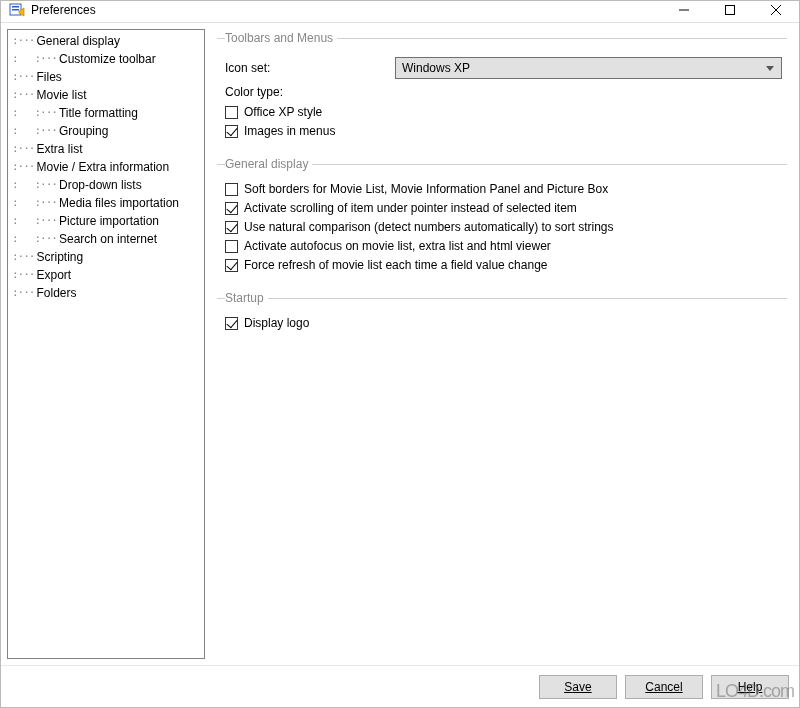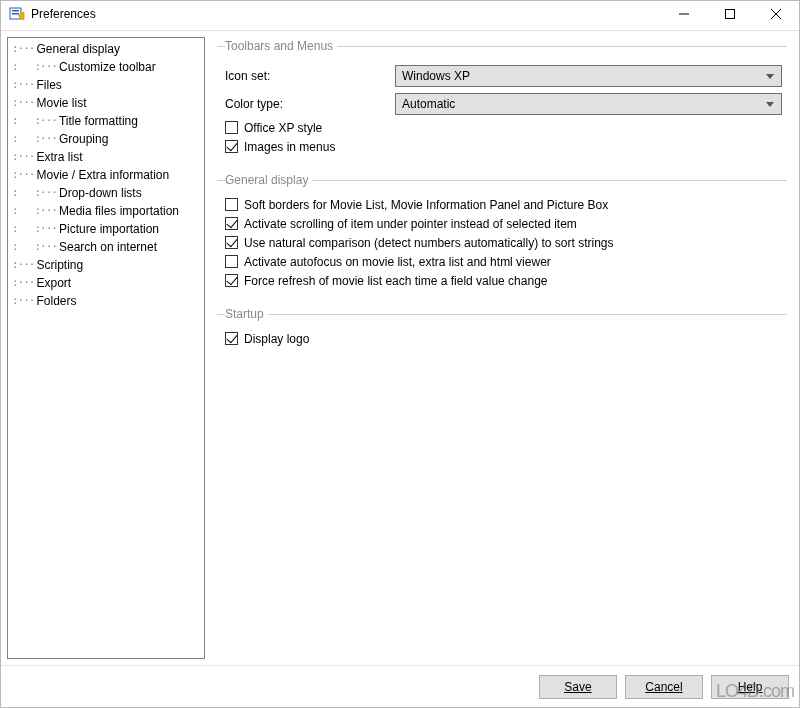--- a/index.html
+++ b/index.html
@@ -13,21 +13,21 @@
     }
     .window {
       width: 800px;
       height: 708px;
       border: 1px solid #bbb;
       background: #fff;
       display: flex;
       flex-direction: column;
     }
     .titlebar {
-      height: 30px;
+      height: 22px;
       display: flex;
       align-items: center;
       padding: 0 0 4px 8px;
       border-bottom: 1px solid #e0e0e0;
       background: #fff;
     }
     .titlebar-icon {
       width: 16px;
       height: 16px;
       margin-right: 6px;
@@ -119,21 +119,21 @@
       margin-right: 5px;
     }
     .combo-text { flex: 1; }
     .combo-arrow {
       width: 14px;
       text-align: center;
       color: #444;
     }
     .check-row {
       display: flex;
-      align-items: flex-start;
+      align-items: flex-end;
       margin: 5px 0;
       gap: 6px;
     }
     .checkbox {
       width: 13px;
       height: 13px;
       border: 1px solid #333;
       background: #fff;
       display: inline-flex;
       align-items: center;
@@ -292,28 +292,20 @@
             <span class="combo-text">Windows XP</span>
             <span class="combo-arrow">
               <svg width="8" height="6" viewBox="0 0 8 6">
                   <path d="M0 0 L8 0 L4 5 Z" fill="#555"></path>
                 </svg>
             </span>
           </div>
         </div>
         <div class="form-row">
           <span class="form-label">Color type:</span>
-          <div class="combo">
-            <span class="combo-text">Automatic</span>
-            <span class="combo-arrow">
-              <svg width="8" height="6" viewBox="0 0 8 6">
-                  <path d="M0 0 L8 0 L4 5 Z" fill="#555"></path>
-                </svg>
-            </span>
-          </div>
         </div>
         <div class="check-row">
           <span class="checkbox"></span>
           <span>Office XP style</span>
         </div>
         <div class="check-row">
           <span class="checkbox checked"></span>
           <span>Images in menus</span>
         </div>
       </fieldset>

